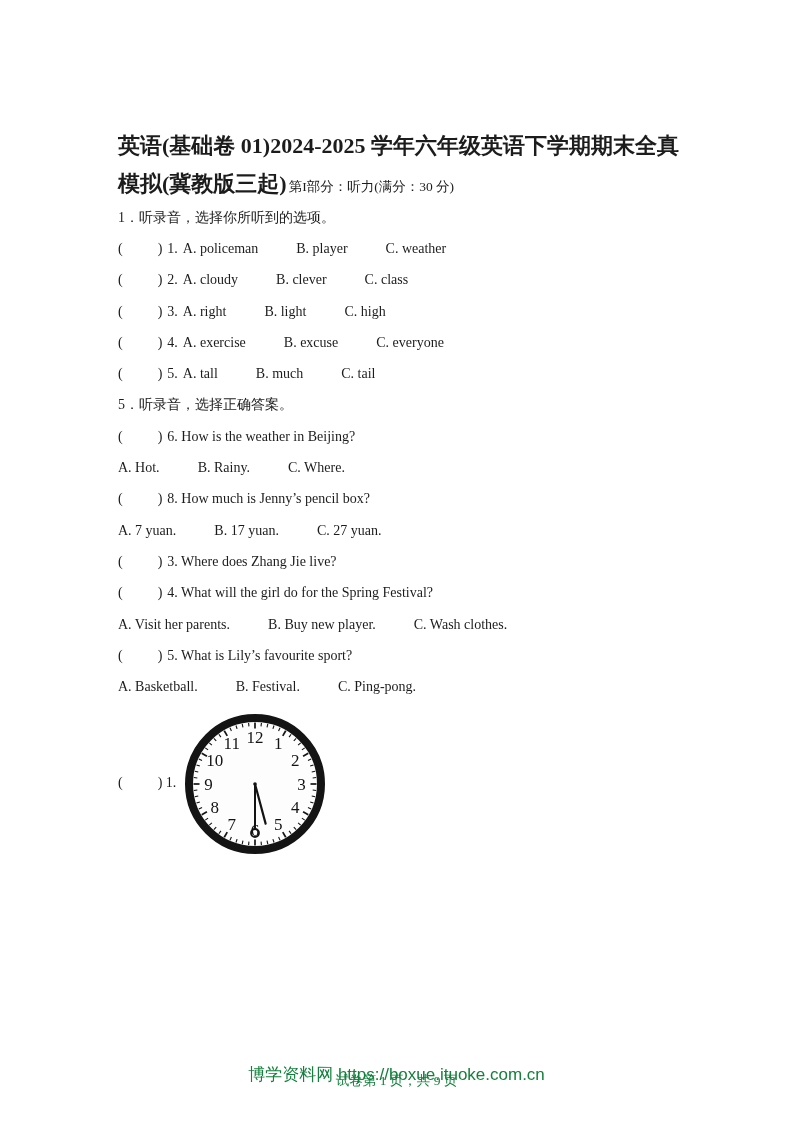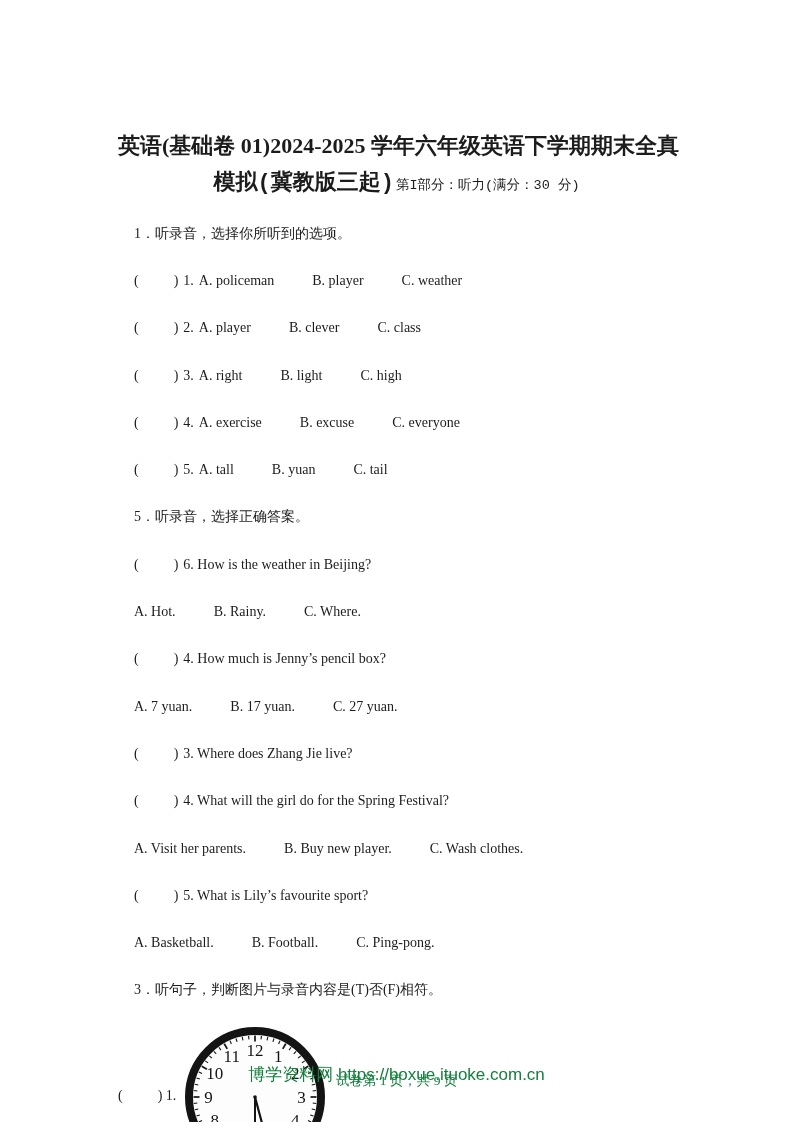--- a/index.html
+++ b/index.html
@@ -20,35 +20,34 @@
   }
   .title-line1 {
     font-size: 22px;
     font-weight: bold;
     text-align: center;
     height: 40px;
     line-height: 40px;
     white-space: nowrap;
   }
   .title-line2 {
-    text-align: center;
+    text-align: left;
     height: 36px;
     line-height: 36px;
     white-space: nowrap;
-    font-family: Liberation Mono, monospace;
   }
   .title-main { font-size: 22px; font-weight: bold; }
   .title-sub  { font-size: 13.5px; font-weight: normal; margin-left: 2px; }
 
   .line {
     height: 31.3px;
     display: flex;
     align-items: center;
     font-size: 14px;
-    margin: 16px;
+    margin: 0;
     white-space: pre;
   }
   .heading { font-size: 14px; }
   .ml-s   { margin-left: 5px; }
   .ml-tab { margin-left: 38px; }
 
   .clock-row {
     position: relative;
     height: 170px;
     margin-top: 6px;
@@ -96,40 +95,39 @@
 
     <div class="title-line1">英语(基础卷 01)2024-2025 学年六年级英语下学期期末全真</div>
     <div class="title-line2">
       <span class="title-main">模拟(冀教版三起)</span><span class="title-sub">第I部分：听力(满分：30 分)</span>
     </div>
 
     <div class="body">
       <p class="line heading">1．听录音，选择你所听到的选项。</p>
       <div id="s1-rows">
           <p class="line"><span>(&nbsp;&nbsp;&nbsp;&nbsp;&nbsp;&nbsp;&nbsp;&nbsp;&nbsp;&nbsp;)</span><span class="ml-s">1.</span><span class="ml-s">A. policeman</span><span class="ml-tab">B. player</span><span class="ml-tab">C. weather</span></p>
-          <p class="line"><span>(&nbsp;&nbsp;&nbsp;&nbsp;&nbsp;&nbsp;&nbsp;&nbsp;&nbsp;&nbsp;)</span><span class="ml-s">2.</span><span class="ml-s">A. player</span><span class="ml-tab">B. clever</span><span class="ml-tab">C. class</span></p>
+          <p class="line"><span>(&nbsp;&nbsp;&nbsp;&nbsp;&nbsp;&nbsp;&nbsp;&nbsp;&nbsp;&nbsp;)</span><span class="ml-s">2.</span><span class="ml-s">A. cloudy</span><span class="ml-tab">B. clever</span><span class="ml-tab">C. class</span></p>
           <p class="line"><span>(&nbsp;&nbsp;&nbsp;&nbsp;&nbsp;&nbsp;&nbsp;&nbsp;&nbsp;&nbsp;)</span><span class="ml-s">3.</span><span class="ml-s">A. right</span><span class="ml-tab">B. light</span><span class="ml-tab">C. high</span></p>
           <p class="line"><span>(&nbsp;&nbsp;&nbsp;&nbsp;&nbsp;&nbsp;&nbsp;&nbsp;&nbsp;&nbsp;)</span><span class="ml-s">4.</span><span class="ml-s">A. exercise</span><span class="ml-tab">B. excuse</span><span class="ml-tab">C. everyone</span></p>
-          <p class="line"><span>(&nbsp;&nbsp;&nbsp;&nbsp;&nbsp;&nbsp;&nbsp;&nbsp;&nbsp;&nbsp;)</span><span class="ml-s">5.</span><span class="ml-s">A. tall</span><span class="ml-tab">B. yuan</span><span class="ml-tab">C. tail</span></p>
+          <p class="line"><span>(&nbsp;&nbsp;&nbsp;&nbsp;&nbsp;&nbsp;&nbsp;&nbsp;&nbsp;&nbsp;)</span><span class="ml-s">5.</span><span class="ml-s">A. tall</span><span class="ml-tab">B. much</span><span class="ml-tab">C. tail</span></p>
         </div>
 
       <p class="line heading">5．听录音，选择正确答案。</p>
       <div id="s2-rows">
           <p class="line"><span>(&nbsp;&nbsp;&nbsp;&nbsp;&nbsp;&nbsp;&nbsp;&nbsp;&nbsp;&nbsp;)</span><span class="ml-s">6. How is the weather in Beijing?</span></p>
           <p class="line"><span>A. Hot.</span><span class="ml-tab">B. Rainy.</span><span class="ml-tab">C. Where.</span></p>
-          <p class="line"><span>(&nbsp;&nbsp;&nbsp;&nbsp;&nbsp;&nbsp;&nbsp;&nbsp;&nbsp;&nbsp;)</span><span class="ml-s">4. How much is Jenny’s pencil box?</span></p>
+          <p class="line"><span>(&nbsp;&nbsp;&nbsp;&nbsp;&nbsp;&nbsp;&nbsp;&nbsp;&nbsp;&nbsp;)</span><span class="ml-s">8. How much is Jenny’s pencil box?</span></p>
           <p class="line"><span>A. 7 yuan.</span><span class="ml-tab">B. 17 yuan.</span><span class="ml-tab">C. 27 yuan.</span></p>
           <p class="line"><span>(&nbsp;&nbsp;&nbsp;&nbsp;&nbsp;&nbsp;&nbsp;&nbsp;&nbsp;&nbsp;)</span><span class="ml-s">3. Where does Zhang Jie live?</span></p>
           <p class="line"><span>(&nbsp;&nbsp;&nbsp;&nbsp;&nbsp;&nbsp;&nbsp;&nbsp;&nbsp;&nbsp;)</span><span class="ml-s">4. What will the girl do for the Spring Festival?</span></p>
           <p class="line"><span>A. Visit her parents.</span><span class="ml-tab">B. Buy new player.</span><span class="ml-tab">C. Wash clothes.</span></p>
           <p class="line"><span>(&nbsp;&nbsp;&nbsp;&nbsp;&nbsp;&nbsp;&nbsp;&nbsp;&nbsp;&nbsp;)</span><span class="ml-s">5. What is Lily’s favourite sport?</span></p>
-          <p class="line"><span>A. Basketball.</span><span class="ml-tab">B. Football.</span><span class="ml-tab">C. Ping-pong.</span></p>
+          <p class="line"><span>A. Basketball.</span><span class="ml-tab">B. Festival.</span><span class="ml-tab">C. Ping-pong.</span></p>
         </div>
 
-      <p class="line heading">3．听句子，判断图片与录音内容是(T)否(F)相符。</p>
 
       <div class="clock-row">
         <span class="clock-label">(&nbsp;&nbsp;&nbsp;&nbsp;&nbsp;&nbsp;&nbsp;&nbsp;&nbsp;&nbsp;) 1.</span>
         <svg id="clock-svg" width="146" height="146" viewBox="0 0 146 146">
             <circle cx="73" cy="73" r="66" fill="#fdfdfd" stroke="#141414" stroke-width="8"></circle>
             <line x1="73" y1="17.5" x2="73" y2="11.5" stroke="#141414" stroke-width="1.7"></line>
             <line x1="79.0626508695239" y1="15.317730068640152" x2="79.42850049096069" y2="11.836903434851195" stroke="#141414" stroke-width="1.1"></line>
             <line x1="85.05887806743004" y1="16.26743915743927" x2="85.78656898529219" y2="12.84392255487095" stroke="#141414" stroke-width="1.1"></line>
             <line x1="90.92298567374695" y1="17.838722054881096" x2="92.00454515405926" y2="14.510024247848058" stroke="#141414" stroke-width="1.1"></line>
             <line x1="96.5907252983964" y1="20.01436345672915" x2="98.01430354916171" y2="16.816954354980048" stroke="#141414" stroke-width="1.1"></line>

